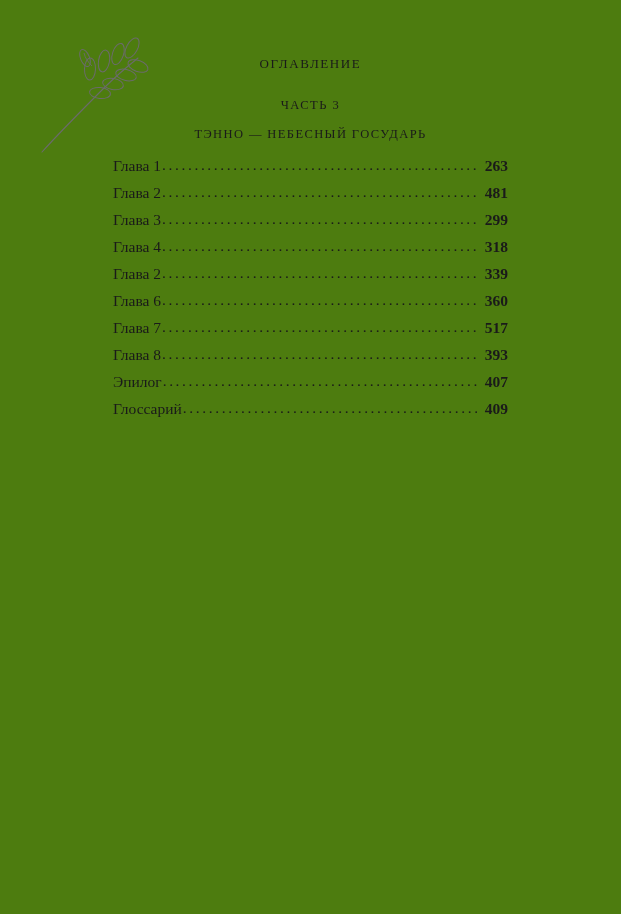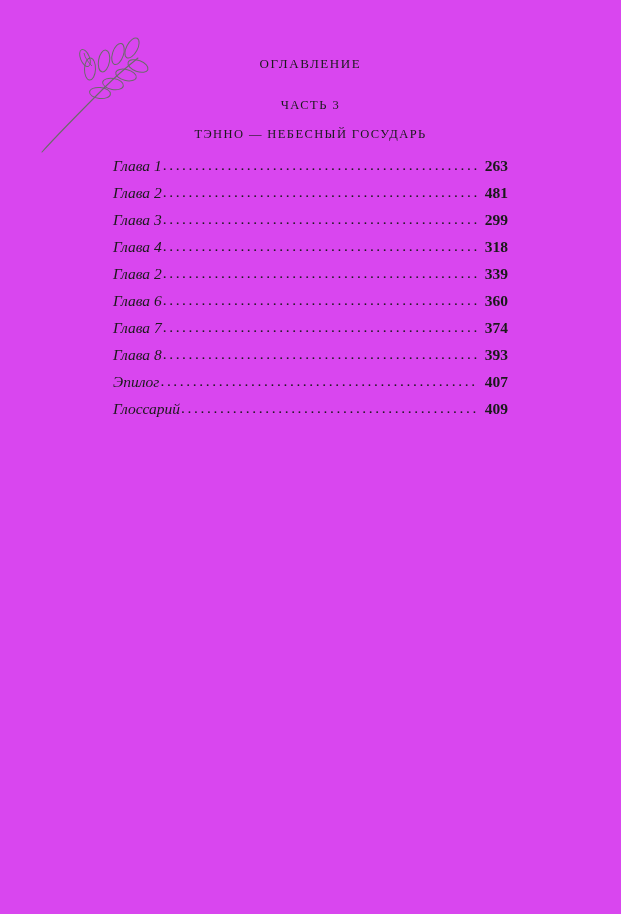--- a/index.html
+++ b/index.html
@@ -12,21 +12,21 @@
     height: 914px;
     position: relative;
     font-family: "Liberation Serif", serif;
     color: #1a1a1a;
     overflow: hidden;
   }
 
   .page {
     position: absolute;
     inset: 0;
-    background: #d946ef;
+    background: #4d7c0f;
   }
 
   
   .branch {
     position: absolute;
     left: 30px;
     top: 28px;
     width: 130px;
     height: 130px;
     pointer-events: none;
@@ -79,21 +79,20 @@
     align-items: baseline;
     font-size: 15.5px;
     line-height: 1;
     padding: 0;
     margin: 0 0 11.5px 0;
     white-space: nowrap;
   }
 
   .toc-label {
     flex: 0 0 auto;
-    font-style: italic;
   }
 
   .toc-dots {
     flex: 1 1 auto;
     overflow: hidden;
     margin: 0 3px 0 1px;
     position: relative;
     bottom: 1px;
     color: #1a1a1a;
     letter-spacing: 2.6px;
@@ -169,21 +168,21 @@
 
       <li class="toc-row">
         <span class="toc-label">Глава 6</span>
         <span class="toc-dots">....................................................................................</span>
         <span class="toc-page">360</span>
       </li>
 
       <li class="toc-row">
         <span class="toc-label">Глава 7</span>
         <span class="toc-dots">....................................................................................</span>
-        <span class="toc-page">374</span>
+        <span class="toc-page">517</span>
       </li>
 
       <li class="toc-row">
         <span class="toc-label">Глава 8</span>
         <span class="toc-dots">....................................................................................</span>
         <span class="toc-page">393</span>
       </li>
 
       <li class="toc-row">
         <span class="toc-label">Эпилог</span>

